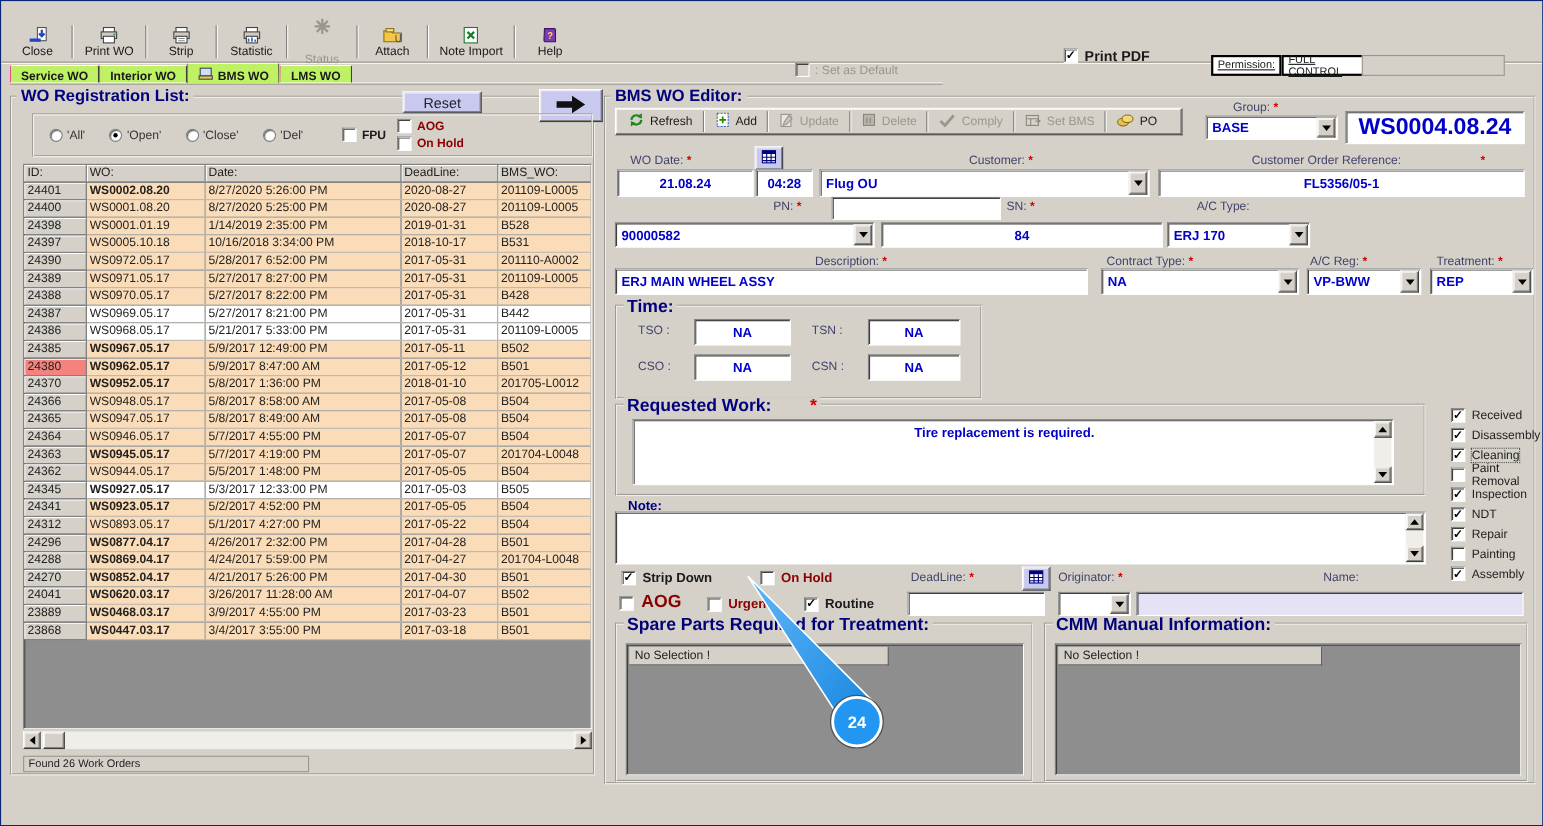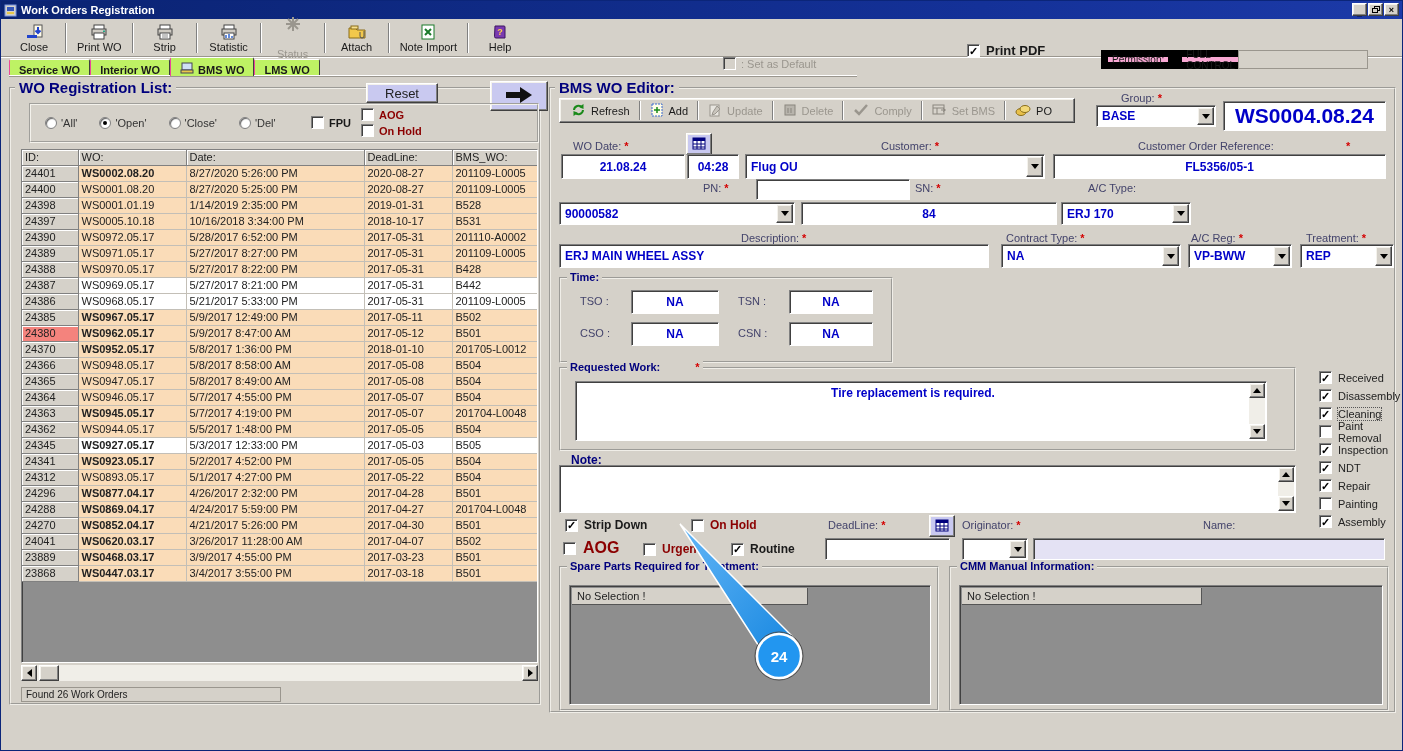--- a/index.html
+++ b/index.html
@@ -40,21 +40,21 @@
                  border-bottom:1px solid #9a968e; box-shadow:0 1px 0 #fff; }
   #toolbar-buttons { position:absolute; left:4px; top:1px; height:35px; display:flex; align-items:center; }
   .tb-btn { height:34px; min-width:58px; padding:1px 8px 0; display:flex; flex-direction:column;
             align-items:center; justify-content:center; gap:1px; }
   .tb-btn .tb-ic { height:17px; display:flex; align-items:center; }
   .tb-btn.disabled { color:#9a968e;gap:16px; }
   .tb-sep { width:2px; height:30px; margin:0 2px; border-left:1px solid #808080; border-right:1px solid #fff; }
   #printpdf { position:absolute; left:966px; top:24px; display:flex; align-items:center; gap:6px; }
   #printpdf .plbl { font-weight:bold; font-size:13px; }
   #permission { position:absolute; left:1100px; top:31px; display:flex; height:19px; font-size:10px; }
-  #permission .pcell { border:7px solid #000000; background:#f9a8d4; display:flex; align-items:center; padding:0 4px; }
+  #permission .pcell { border:2px solid #000000; background:#ffffff; display:flex; align-items:center; padding:0 4px;text-decoration:underline; }
   #perm-empty { position:absolute; left:1237px; top:31px; width:130px; height:19px;
                 border:1px solid #9a968e; background:#d5d1c9; }
 
   
   #tabs-row { position:absolute; top:56px; left:8px; height:19px; display:flex; align-items:flex-end; }
   .tab { height:17px; padding:0 9px; display:flex; align-items:flex-end; gap:4px; font-weight:bold;
          background:#bef264; border-top:1px solid #fff; border-left:1px solid #ec4899;
          border-right:1px solid #404040; border-radius:2px 2px 0 0; }
   .tab.active { height:19px; z-index:2; }
   #tabstrip-base { position:absolute; top:74px; left:8px; width:848px; height:2px;
@@ -73,21 +73,21 @@
            border:1px solid #808080; box-shadow: inset 1px 1px 1px #666;
            display:flex; align-items:center; justify-content:center; }
   .radio .dot { width:4px; height:4px; border-radius:50%; background:#000; }
 
   
   #wo-group { position:absolute; left:8px; top:86px; width:532px; height:618px; }
   .groupbox { border:2px groove #f0eee8; }
   .grouptitle { position:absolute; top:-10px; left:4px; background:#d5d1c9; padding:0 4px;
                 color:#00007d; font-weight:bold; font-size:15px; }
   .grouptitle-sm { position:absolute; top:-8px; left:6px; background:#d5d1c9; padding:0 3px;
-                   color:#00007d; font-weight:bold; font-size:11px; }
+                   color:#00007d; font-weight:bold; font-size:16px; }
   #reset-btn { position:absolute; left:355px; top:-6px; width:72px; height:20px;
                display:flex; align-items:center; justify-content:center; font-size:13px; color:#222; }
   #go-arrow-btn { position:absolute; left:479px; top:-8px; width:58px; height:30px;
                   display:flex; align-items:center; justify-content:center; }
   #filter-box { position:absolute; left:18px; top:14px; width:510px; height:40px; }
   #radio-row { position:absolute; left:14px; top:12px; display:flex; gap:22px; }
   .radio-item { display:flex; align-items:center; gap:4px; color:#333; }
   #fpu-cb { position:absolute; left:280px; top:11px; display:flex; align-items:flex-end; gap:5px; font-weight:bold; }
   #aog-cb { position:absolute; left:330px; top:3px; display:flex; align-items:center; gap:5px; }
   #onhold-cb { position:absolute; left:330px; top:19px; display:flex; align-items:center; gap:5px; }
@@ -162,42 +162,20 @@
            border-right:1px solid #555; border-bottom:1px solid #555;
            display:flex; align-items:center; padding:0 5px; font-size:11px; color:#222; }
 
   #annot { position:absolute; left:0; top:0; width:1403px; height:751px; pointer-events:none; }
 </style>
 </head>
 <body>
 
 <div id="app">
 
-  <div id="titlebar">
-    <span style="width:13px;height:13px;display:inline-block;">
-      <svg width="13" height="13">
-          <rect x="1" y="1" width="11" height="11" fill="#d5d1c9" stroke="#7a96df"></rect>
-          <rect x="3" y="3" width="7" height="4" fill="#3355bb"></rect>
-          <rect x="3" y="8" width="7" height="2" fill="#e8c84a"></rect>
-        </svg>
-    </span>
-    <span class="ttl">Work Orders Registration</span>
-    <div id="win-controls">
-      <div class="winbtn raised">
-          <span style="margin-top:6px;">_</span>
-        </div>
-      <div class="winbtn raised">
-          <span class="restore-glyph">
-            <span></span>
-            <span></span>
-          </span>
-        </div>
-      <div class="winbtn raised">×</div>
-    </div>
-  </div>
 
   <div id="toolbar-row">
     <div id="toolbar-buttons">
         <div class="tb-btn">
           <span class="tb-ic">
             <svg width="18" height="16">
               <rect x="9" y="1" width="8" height="12" fill="#fffbe8" stroke="#555"></rect>
               <path d="M13 3v6M10.5 6.5L13 9l2.5-2.5" stroke="#2244cc" stroke-width="2" fill="none"></path>
               <rect x="2" y="11" width="10" height="3" fill="#2244cc"></rect>
             </svg>

